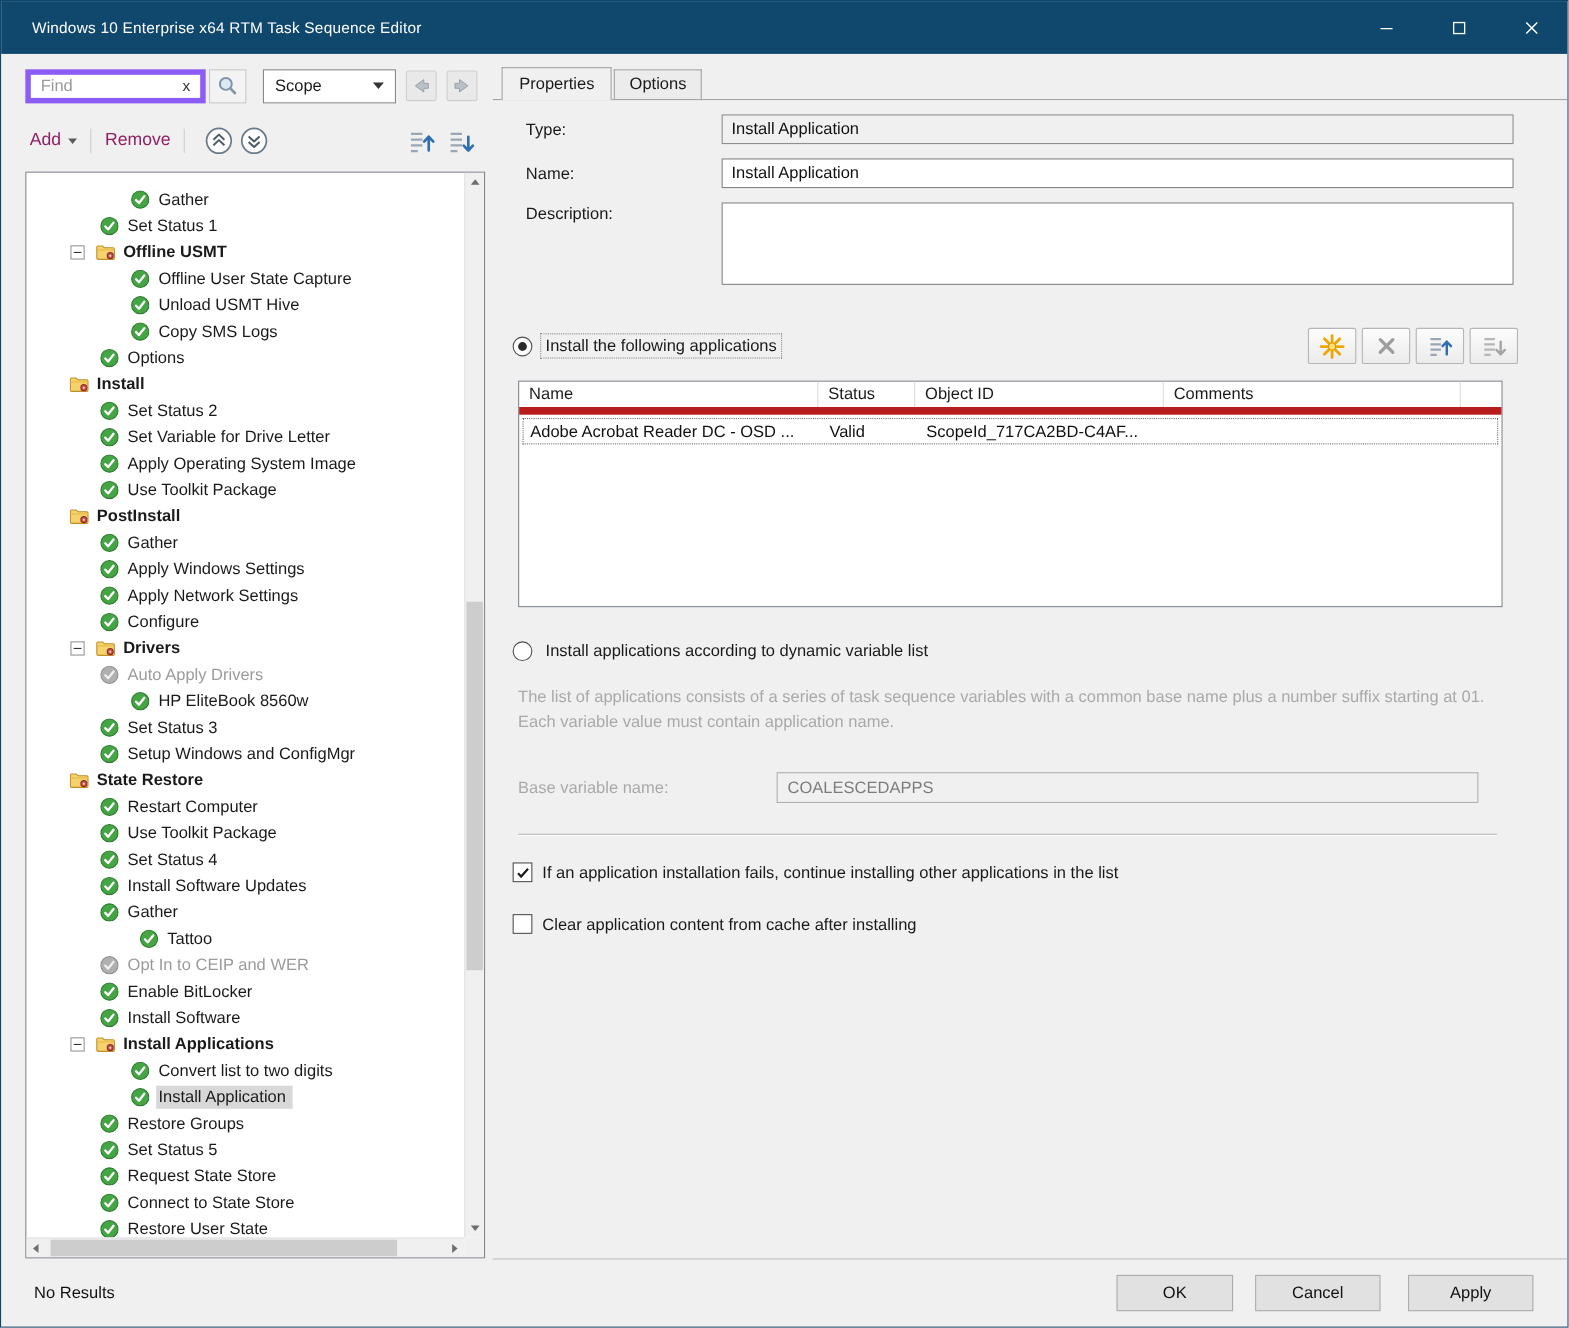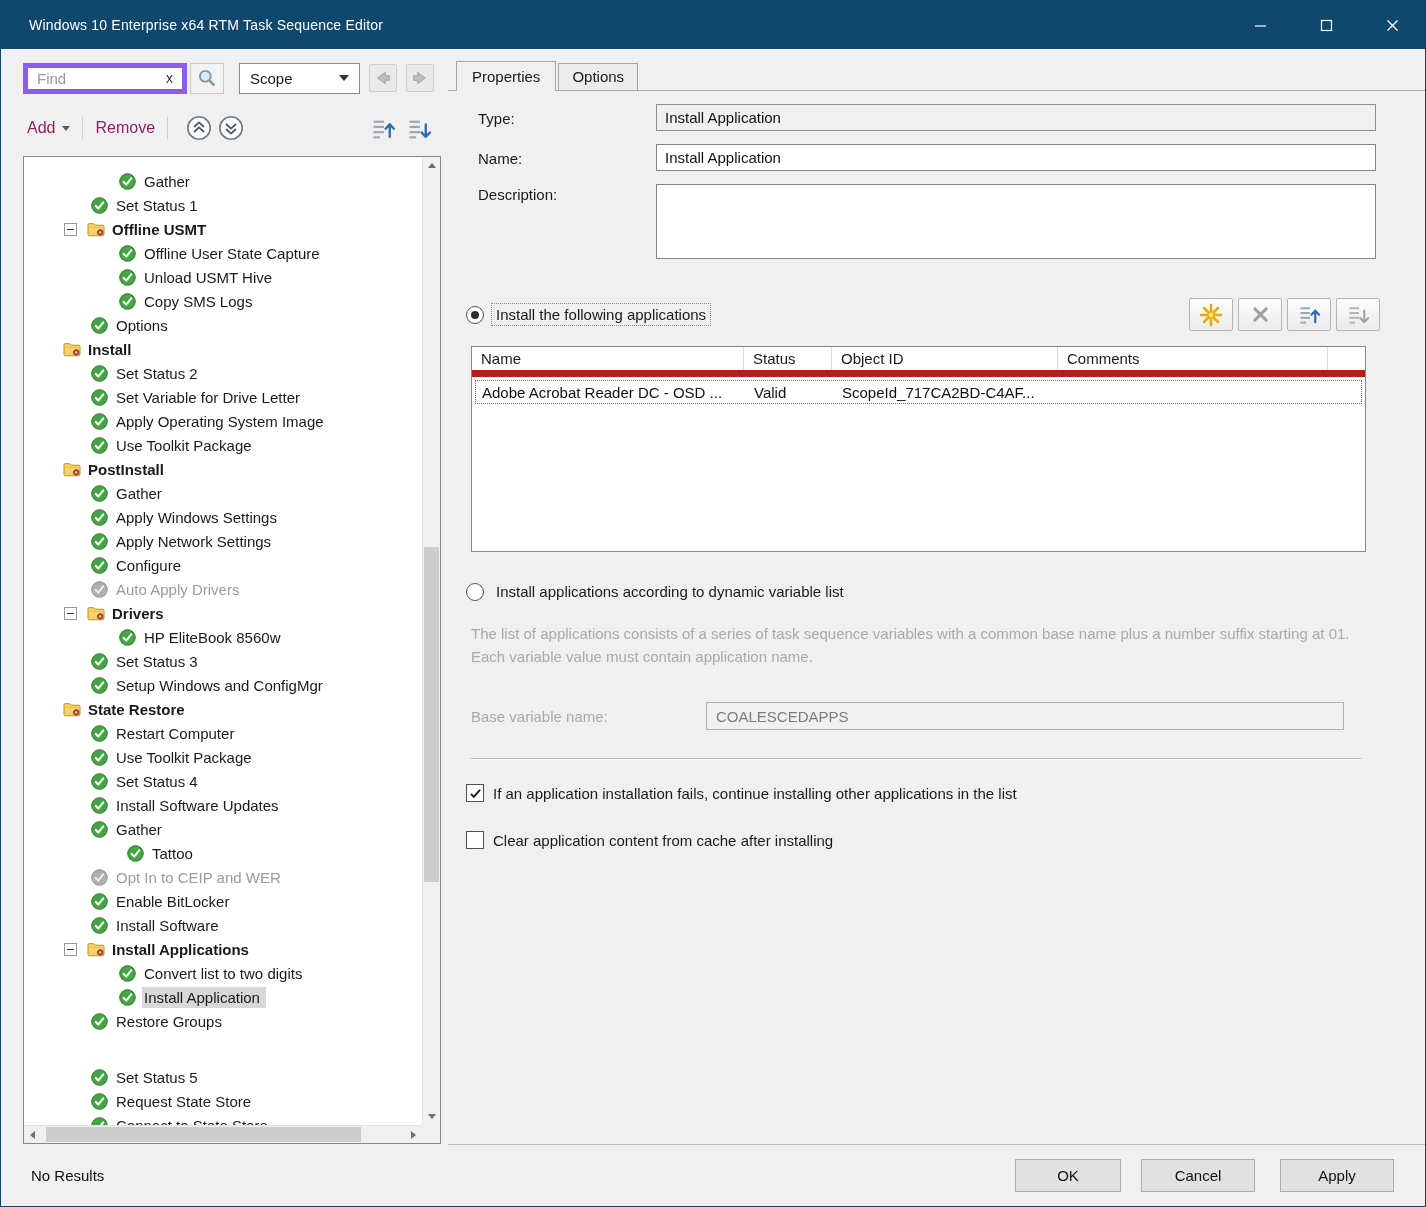--- a/index.html
+++ b/index.html
@@ -384,42 +384,42 @@
             <div class="tree-row" style="padding-left: 66px;">
 
     <span class="ticon">
                 <svg width="17" height="17" viewBox="0 0 17 17">
                   <circle cx="8.5" cy="8.5" r="7.8" fill="#45a545" stroke="#2d7a2d"></circle>
                   <path d="M4.7 8.9l2.6 2.7 4.9-6.2" fill="none" stroke="#fff" stroke-width="2.1" stroke-linecap="round" stroke-linejoin="round"></path>
                 </svg>
               </span>
     <span class="tlabel">Configure</span>
   </div>
-            <div class="tree-row disabled" style="padding-left: 66px;">
-
-    <span class="ticon">
-                <svg width="17" height="17" viewBox="0 0 17 17">
-                  <circle cx="8.5" cy="8.5" r="7.8" fill="#b0b0b0" stroke="#909090"></circle>
-                  <path d="M4.7 8.9l2.6 2.7 4.9-6.2" fill="none" stroke="#efefef" stroke-width="2.1" stroke-linecap="round" stroke-linejoin="round"></path>
-                </svg>
-              </span>
-    <span class="tlabel">Auto Apply Drivers</span>
-  </div>
             <div class="tree-row" style="padding-left: 40px;">
     <span class="expander"></span>
     <span class="ticon">
                 <svg width="18" height="15" viewBox="0 0 18 15">
                   <path d="M1 2.8c0-.7.5-1.2 1.2-1.2h4.1l1.5 1.6h8c.7 0 1.2.5 1.2 1.2v8.2c0 .7-.5 1.2-1.2 1.2H2.2c-.7 0-1.2-.5-1.2-1.2z" fill="#f5d26b" stroke="#c08f2a"></path>
                   <path d="M1 5.2h16" stroke="#e8bd4a"></path>
                   <circle cx="13.2" cy="10.4" r="2.7" fill="#d9534f" stroke="#8a2f2c"></circle>
                   <circle cx="13.2" cy="10.4" r="0.9" fill="#f7e9d9"></circle>
                 </svg>
               </span>
     <span class="tlabel bold">Drivers</span>
   </div>
+            <div class="tree-row disabled" style="padding-left: 66px;">
+
+    <span class="ticon">
+                <svg width="17" height="17" viewBox="0 0 17 17">
+                  <circle cx="8.5" cy="8.5" r="7.8" fill="#b0b0b0" stroke="#909090"></circle>
+                  <path d="M4.7 8.9l2.6 2.7 4.9-6.2" fill="none" stroke="#efefef" stroke-width="2.1" stroke-linecap="round" stroke-linejoin="round"></path>
+                </svg>
+              </span>
+    <span class="tlabel">Auto Apply Drivers</span>
+  </div>
             <div class="tree-row" style="padding-left: 94px;">
 
     <span class="ticon">
                 <svg width="17" height="17" viewBox="0 0 17 17">
                   <circle cx="8.5" cy="8.5" r="7.8" fill="#45a545" stroke="#2d7a2d"></circle>
                   <path d="M4.7 8.9l2.6 2.7 4.9-6.2" fill="none" stroke="#fff" stroke-width="2.1" stroke-linecap="round" stroke-linejoin="round"></path>
                 </svg>
               </span>
     <span class="tlabel">HP EliteBook 8560w</span>
   </div>
@@ -580,21 +580,21 @@
             <div class="tree-row" style="padding-left: 66px;">
 
     <span class="ticon">
                 <svg width="17" height="17" viewBox="0 0 17 17">
                   <circle cx="8.5" cy="8.5" r="7.8" fill="#45a545" stroke="#2d7a2d"></circle>
                   <path d="M4.7 8.9l2.6 2.7 4.9-6.2" fill="none" stroke="#fff" stroke-width="2.1" stroke-linecap="round" stroke-linejoin="round"></path>
                 </svg>
               </span>
     <span class="tlabel">Restore Groups</span>
   </div>
-            <div class="tree-row" style="padding-left: 66px; margin-top: 32px;">
+            <div class="tree-row" style="padding-left: 66px;">
 
     <span class="ticon">
                 <svg width="17" height="17" viewBox="0 0 17 17">
                   <circle cx="8.5" cy="8.5" r="7.8" fill="#45a545" stroke="#2d7a2d"></circle>
                   <path d="M4.7 8.9l2.6 2.7 4.9-6.2" fill="none" stroke="#fff" stroke-width="2.1" stroke-linecap="round" stroke-linejoin="round"></path>
                 </svg>
               </span>
     <span class="tlabel">Set Status 5</span>
   </div>
             <div class="tree-row" style="padding-left: 66px;">

